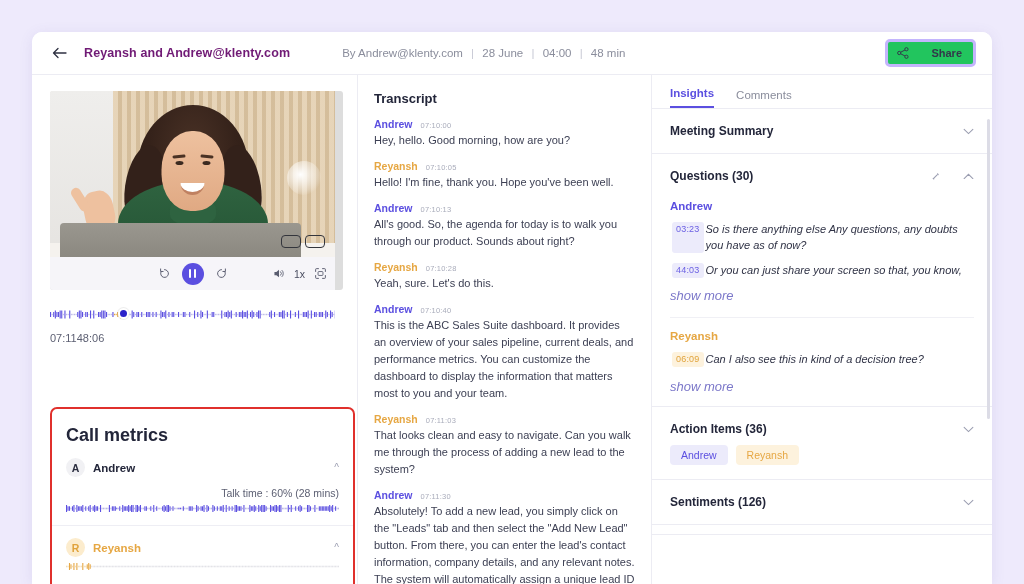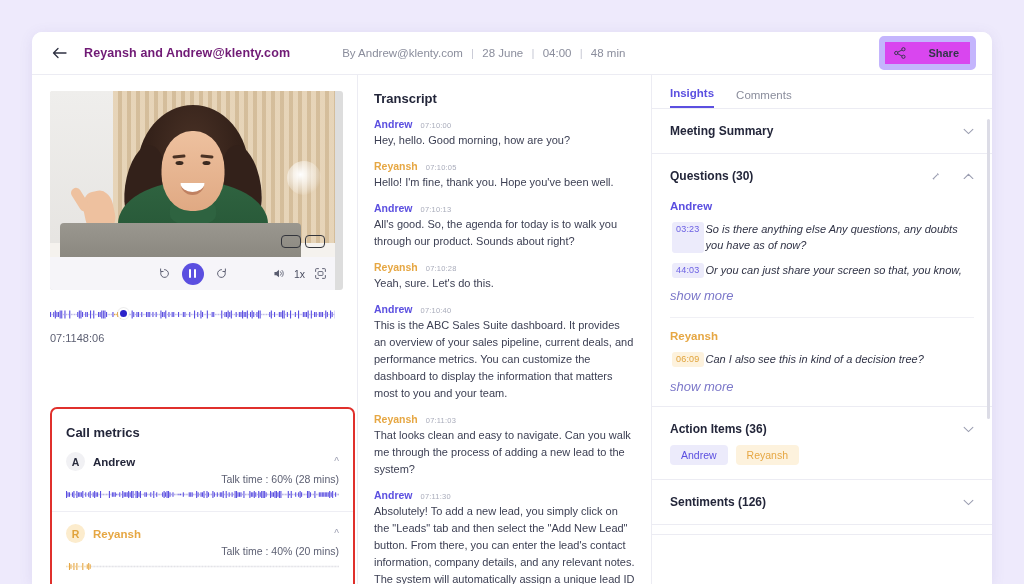--- a/index.html
+++ b/index.html
@@ -40,24 +40,24 @@
     letter-spacing: .1px; white-space: nowrap;
   }
   .meta {
     margin-left: 52px;
     font-size: 11.5px; color: #8a8d9c; white-space: nowrap;
   }
   .meta .sep { color: #c7c9d4; margin: 0 5px; }
   .share-btn {
     margin-left: auto;
     display: flex; align-items: center; gap: 22px;
-    border: 6px solid #c4b5fd; border-radius: 5px;
+    border: 3px solid #c4b5fd; border-radius: 5px;
     padding: 5px 11px 5px 9px;
     font-size: 11px; font-weight: bold; color: #33364a;
-    background: #d946ef; cursor: pointer;
+    background: #22c55e; cursor: pointer;
   }
   .share-btn svg { display: block; }
 
   
   .body { flex: 1 1 auto; display: flex; min-height: 0; }
 
   .col-left   { width: 325px; flex: 0 0 325px; padding: 16px 14px 0 18px; position: relative; }
   .col-mid    { width: 295px; flex: 0 0 295px; border-left: 1px solid #ececf3; border-right: 1px solid #ececf3; padding: 16px 16px 0 16px; overflow: hidden; position: relative; }
   .col-right  { flex: 1 1 auto; display: flex; flex-direction: column; min-width: 0; position: relative; }
 
@@ -146,33 +146,33 @@
     border-radius:50%; background:#2a21c9; border:2px solid #fff;
     box-shadow:0 0 0 1px rgba(0,0,0,.07); cursor:pointer; }
   .times { width:285px; display:flex; 
     margin-top:11px; font-size:11px; color:#5c5f72; }
 
   
   .metrics-card {
     position:absolute; left:18px; top:332px; width:305px; height:185px;
     border:2px solid #e0302c; border-radius:7px; background:#fff; overflow:hidden;
   }
-  .metrics-title { font-size:13px; font-weight:bold; color:#23263a; padding:16px 0 0 14px; }
+  .metrics-title { font-size:18px; font-weight:bold; color:#23263a; padding:16px 0 0 14px; }
   .speaker-block { padding:12px 14px 0 14px; }
   .speaker-block + .speaker-block { border-top:1px solid #eeeef4; margin-top:12px; }
   .speaker-row { display:flex; align-items:center; }
   .avatar { width:19px; height:19px; border-radius:50%; display:flex;
     align-items:center; justify-content:center; font-size:10.5px; font-weight:bold; }
   .avatar.andrew { background:#f1f1f4; color:#2b2e3f; }
   .avatar.reyansh { background:#fceccd; color:#e0a33c; }
   .speaker-name { margin-left:8px; font-size:11.5px; font-weight:bold; }
   .speaker-name.andrew { color:#23263a; }
   .speaker-name.reyansh { color:#e6a743; }
   .chev { margin-left:auto; color:#9a9db0; font-size:10px; cursor:pointer; }
-  .talktime { text-align:right; font-size:10.5px; color:#5c5f72; margin-top:2px; }
+  .talktime { text-align:right; font-size:10.5px; color:#5c5f72; margin-top:10px; }
   .metric-wave { width:100%; height:9px; display:block; margin-top:5px; }
 
   
   .transcript-title { font-size:13px; font-weight:bold; color:#23263a; }
   .search-box {
     margin-top:12px; height:27px; border:1px solid #e4e4ed; border-radius:5px;
     display:flex; align-items:center; padding:0 9px; gap:7px; background:#fff;
   }
   .search-box input {
     border:none; outline:none; font-size:11px; color:#3a3d50;
@@ -706,21 +706,20 @@
               </g>
           </svg>
         </div>
 
         <div class="speaker-block">
           <div class="speaker-row">
             <span class="avatar reyansh">R</span>
             <span class="speaker-name reyansh">Reyansh</span>
             <span class="chev">^</span>
           </div>
-          <div class="talktime">Talk time : 40% (20 mins)</div>
           <svg class="metric-wave" viewBox="0 0 277 9" preserveAspectRatio="none">
             <g id="wave-reyansh">
                 <rect x="0.0" y="3.7" width="1.1" height="1.6" fill="#f0dcb8"></rect>
                 <rect x="1.5" y="3.7" width="1.1" height="1.6" fill="#f0dcb8"></rect>
                 <rect x="3.0" y="1.0" width="1.1" height="7.0" fill="#e6a743"></rect>
                 <rect x="4.5" y="2.3" width="1.1" height="4.5" fill="#e6a743"></rect>
                 <rect x="6.0" y="3.7" width="1.1" height="1.6" fill="#f0dcb8"></rect>
                 <rect x="7.5" y="1.0" width="1.1" height="7.0" fill="#e6a743"></rect>
                 <rect x="9.0" y="3.7" width="1.1" height="1.6" fill="#f0dcb8"></rect>
                 <rect x="10.5" y="1.0" width="1.1" height="7.0" fill="#e6a743"></rect>

